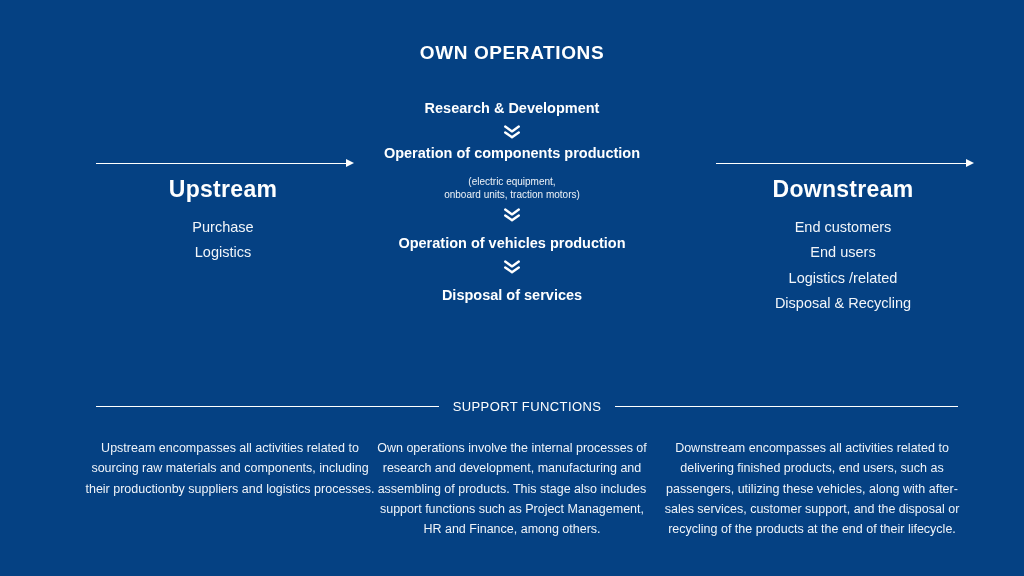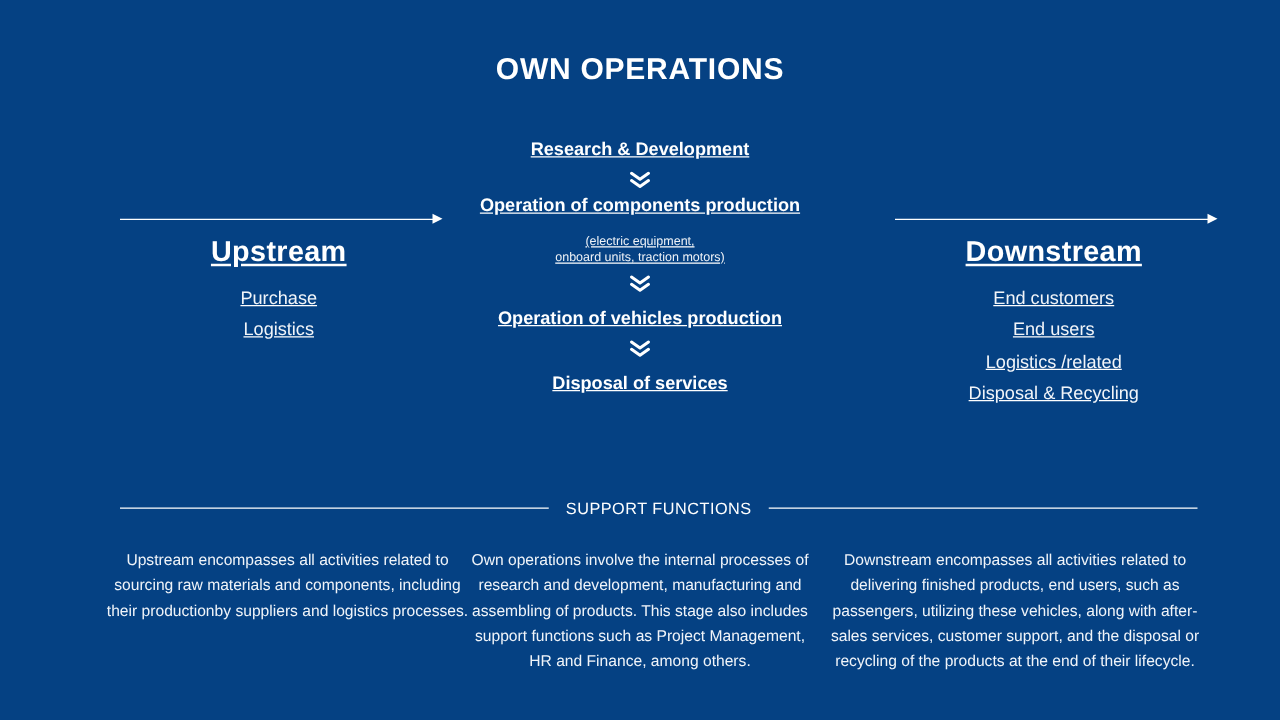--- a/index.html
+++ b/index.html
@@ -21,40 +21,39 @@
     inset: 0;
   }
 
   
   .main-title {
     position: absolute;
     top: 42px;
     left: 0;
     width: 1024px;
     text-align: center;
-    font-size: 24px;
+    font-size: 19px;
     font-weight: bold;
     letter-spacing: 0.6px;
     color: #ffffff;
   }
 
   
   .columns {
     position: absolute;
     top: 96px;
     left: 0;
     width: 1024px;
     height: 290px;
   }
 
   .col {
     position: absolute;
-    top: 16px;
+    top: 4px;
     text-align: center;
-    text-decoration: underline;
   }
   .col-left  { left: 62px;  width: 322px; }
   .col-mid   { left: 352px; width: 320px; }
   .col-right { left: 682px; width: 322px; }
 
   
   .arrow-row {
     position: relative;
     height: 12px;
     margin-top: 58px;

